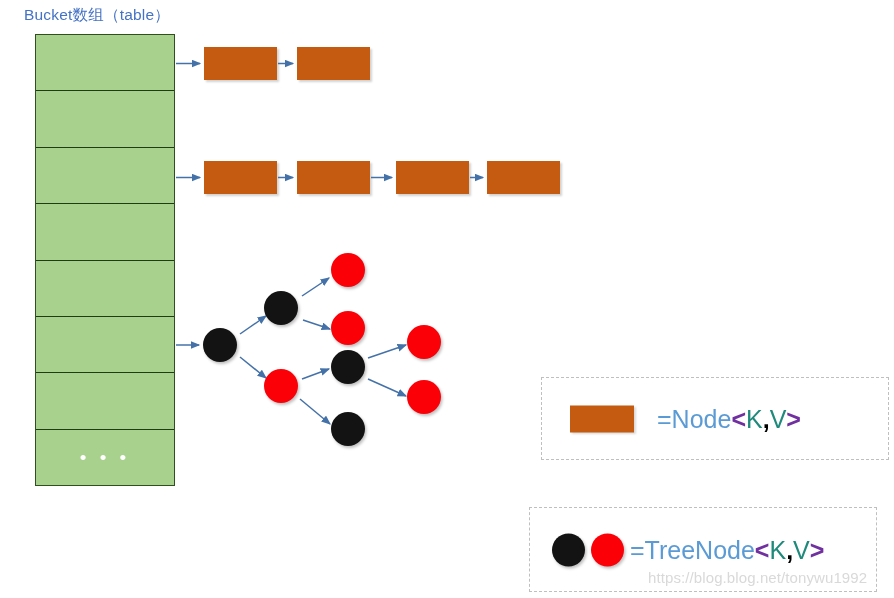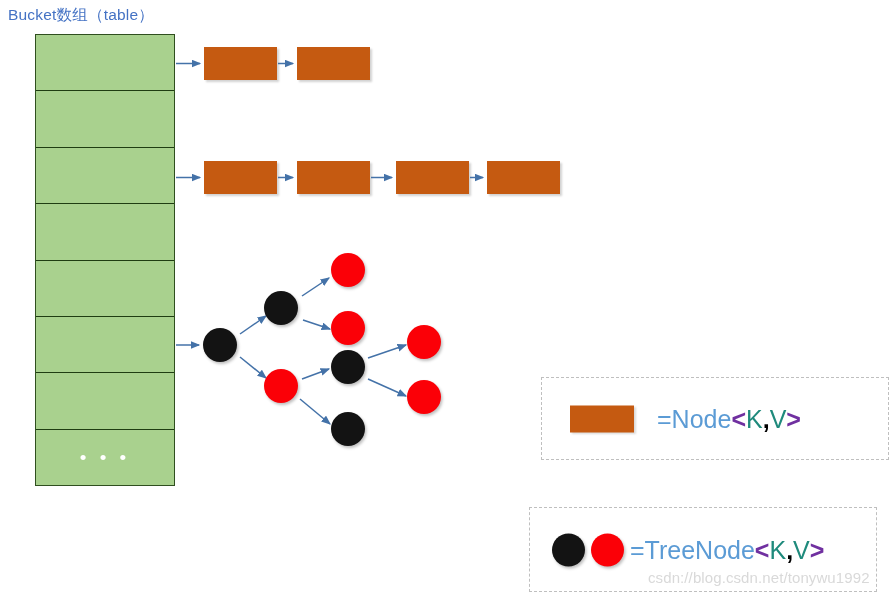--- a/index.html
+++ b/index.html
@@ -17,21 +17,21 @@
   #canvas {
     position: absolute;
     left: 0; top: 0;
     width: 894px;
     height: 598px;
   }
   .abs { position: absolute; }
 
   
   #diagram-title {
-    left: 8px;
+    left: 24px;
     top: 5px;
     font-size: 15.5px;
     color: #4472C4;
     letter-spacing: 0.2px;
     white-space: nowrap;
   }
 
   
   #bucket-array {
     left: 35px;
@@ -216,13 +216,13 @@
 <div class="abs legend-box" id="legend-tree-box">
   <div class="legend-circles">
     <div class="legend-circle black"></div>
     <div class="legend-circle red"></div>
   </div>
   <div class="legend-label" id="legend-tree-label">
     <span class="tok-name">=</span><span class="tok-name">TreeNode</span><span class="tok-angle">&lt;</span><span class="tok-type">K</span><span class="tok-comma">,</span><span class="tok-type">V</span><span class="tok-angle">&gt;</span>
   </div>
 </div>
 
-<div class="abs" id="watermark">csdn://blog.csdn.net/tonywu1992</div>
+<div class="abs" id="watermark">https://blog.blog.net/tonywu1992</div>
 
 </body></html>

